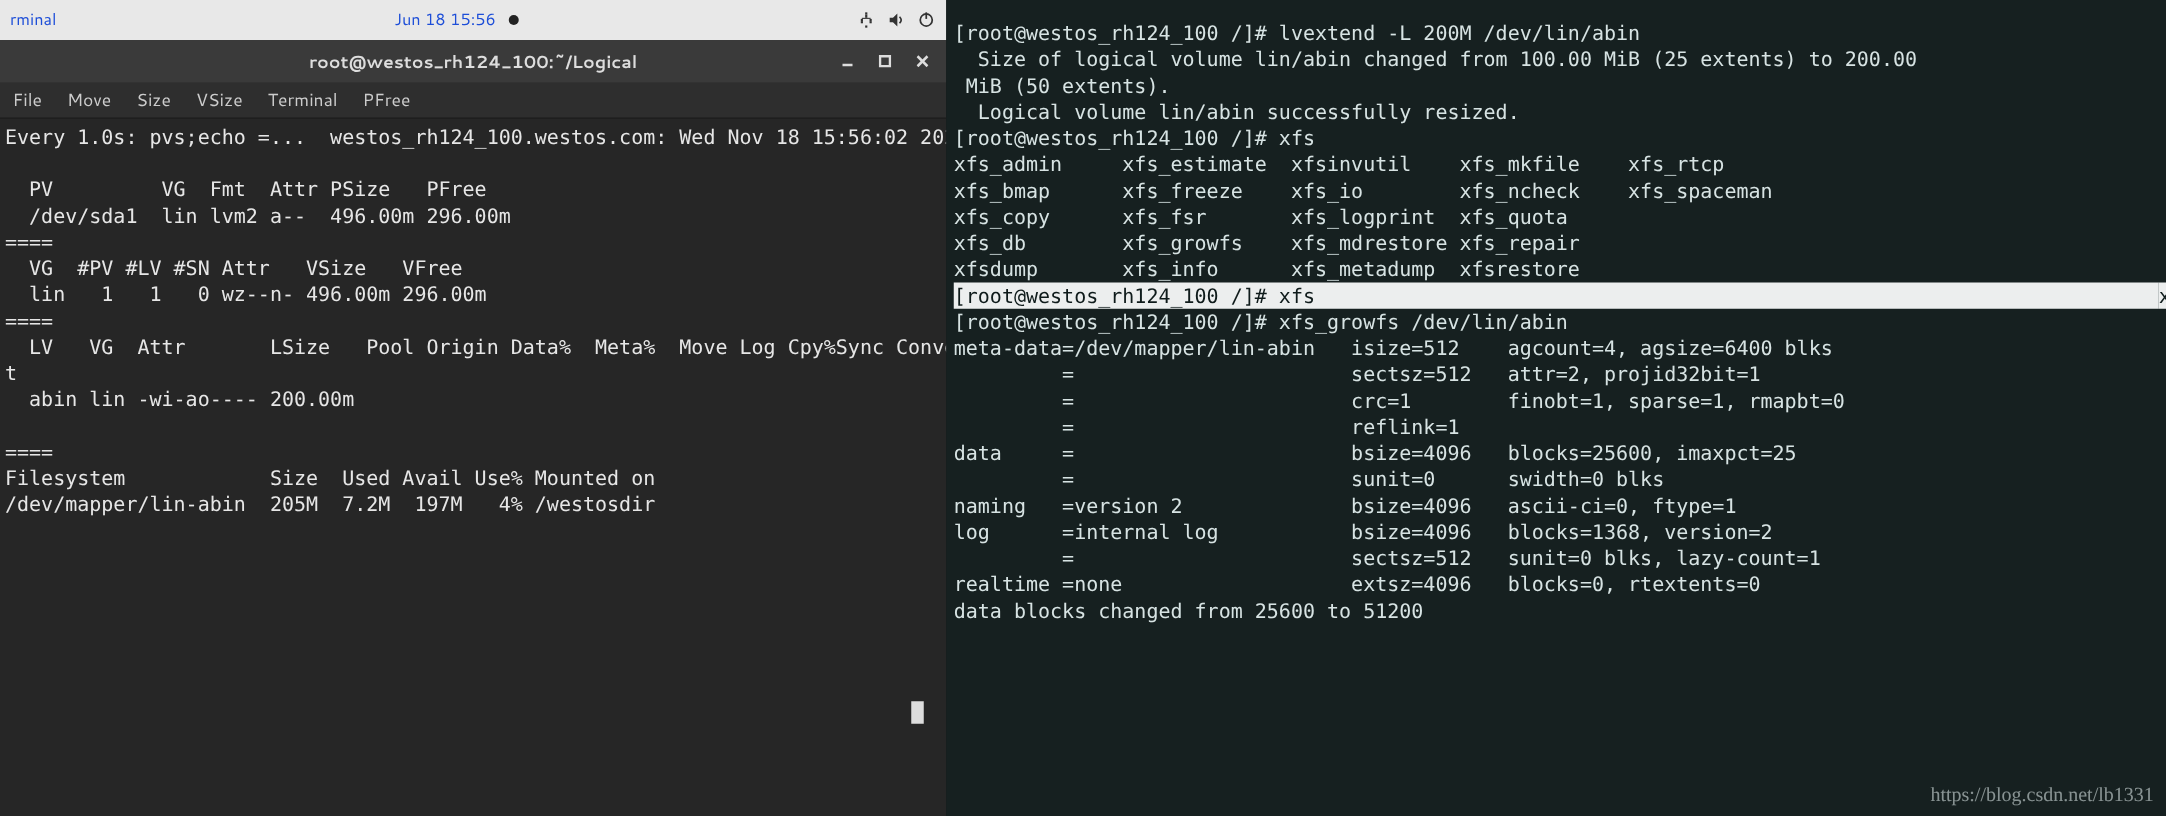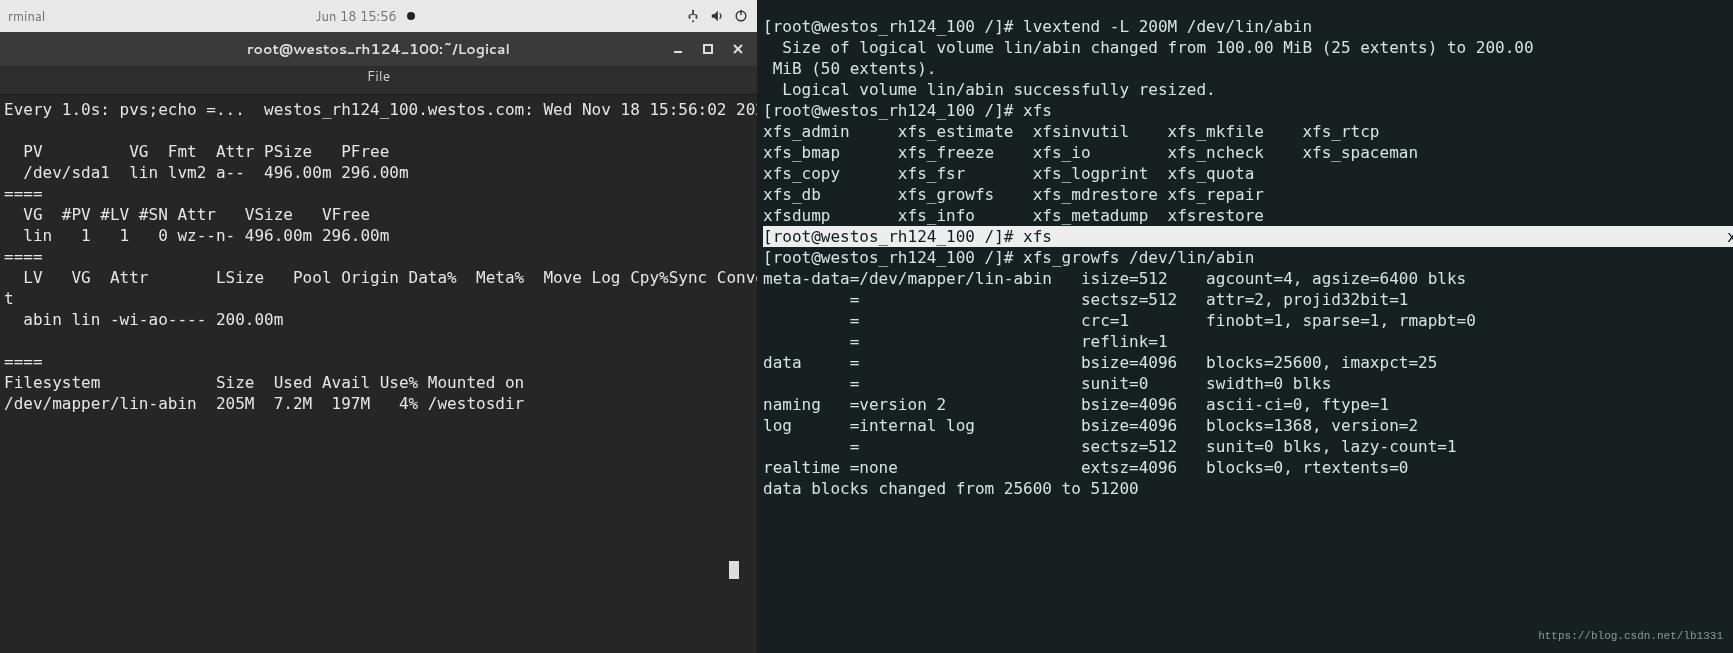--- a/index.html
+++ b/index.html
@@ -4,42 +4,41 @@
 <style>
   * { margin:0; padding:0; box-sizing:border-box; }
   body {
     width:1733px; height:653px;
     background:#111; color:#fff;
     font-family:"DejaVu Sans Mono","Liberation Mono",monospace;
     font-size:16px; display:flex; overflow:hidden;
   }
   .left-pane { width:757px; height:100%; display:flex; flex-direction:column; background:#262626; }
   .topbar {
-    height:30px; background:#e8e8e8; color:#737373;
+    height:30px; background:#e8e8e8; color:#1d4ed8;
     display:flex; align-items:center; justify-content:space-between;
     padding:16px 8px; font-family:"Cantarell","DejaVu Sans",sans-serif; font-size:13px;
   }
   .topbar-left, .topbar-right, .topbar-center { display:flex; align-items:center; gap:8px; }
   .tray-icon { display:inline-flex; align-items:center; justify-content:center; width:16px; height:16px; }
   .tray-icon svg { width:14px; height:14px; fill:#333; }
   .dot { width:8px; height:8px; border-radius:50%; background:#222; margin-left:2px; }
   .titlebar {
     height:34px; background:#3a3a3a; color:#ddd;
     display:flex; align-items:center; justify-content:center;
     position:relative; font-family:"Cantarell","DejaVu Sans",sans-serif; font-size:14px; font-weight:600;
   }
   .tb-controls { position:absolute; right:8px; top:0; height:100%; display:flex; align-items:center; gap:8px; }
   .tb-btn { width:22px; height:22px; display:flex; align-items:center; justify-content:center; cursor:pointer; color:#ccc; }
   .tb-btn svg { width:10px; height:10px; stroke:#ddd; stroke-width:2; fill:none; }
   .menubar {
     height:29px; background:#2e2e2e; color:#ccc;
     display:flex; align-items:center; gap:20px; padding:0 10px;
     font-family:"Cantarell","DejaVu Sans",sans-serif; font-size:14px;
     border-bottom:1px solid #1a1a1a;
-    flex-direction:column;
   }
   .menubar span { cursor:pointer; }
   .term-left {
     flex:1; background:#262626; color:#e6e6e6;
     padding:4px 4px; line-height:21px; font-size:16px;
     white-space:pre; overflow:hidden; position:relative;
   }
   .cursor {
     display:inline-block; width:10px; height:18px; background:#ddd;
     vertical-align:middle;
@@ -48,21 +47,21 @@
     flex:1; height:100%; background:#162020; color:#d7e3e3;
     padding:16px 6px; line-height:21px; font-size:16px;
     white-space:pre; overflow:hidden; position:relative;
   }
   .hl {
     background:#eceeee; color:#0f1b1b;
     display:inline-block; width:100%;
   }
   .watermark {
     position:absolute; right:10px; bottom:6px;
-    font-family:Liberation Mono, monospace; font-size:11px;
+    font-family:Liberation Serif, serif; font-size:16px;
     color:rgba(230,240,240,0.55);
   }
 </style>
 </head>
 <body>
 
 <div class="left-pane">
 
   <div class="topbar">
     <div class="topbar-left">

